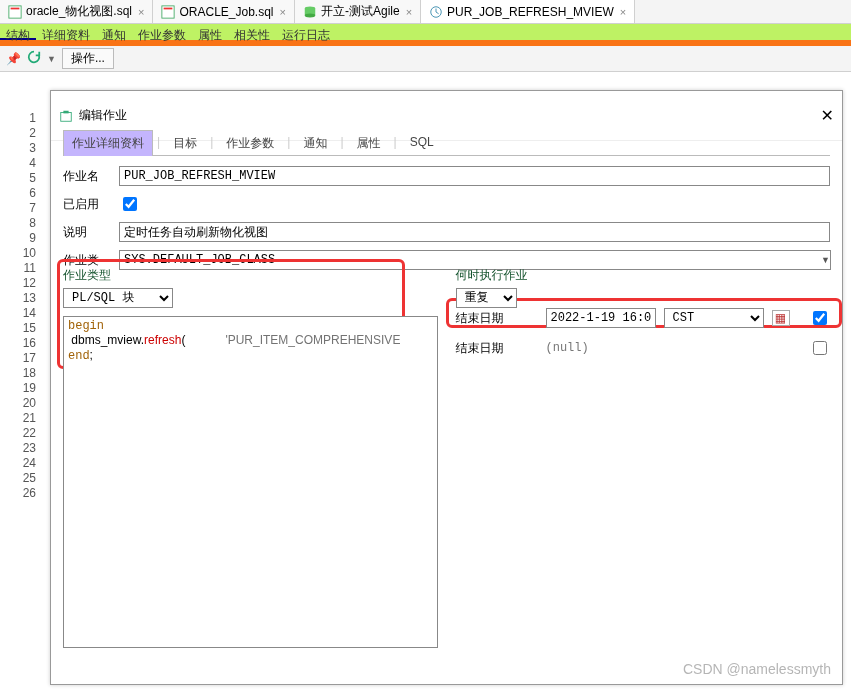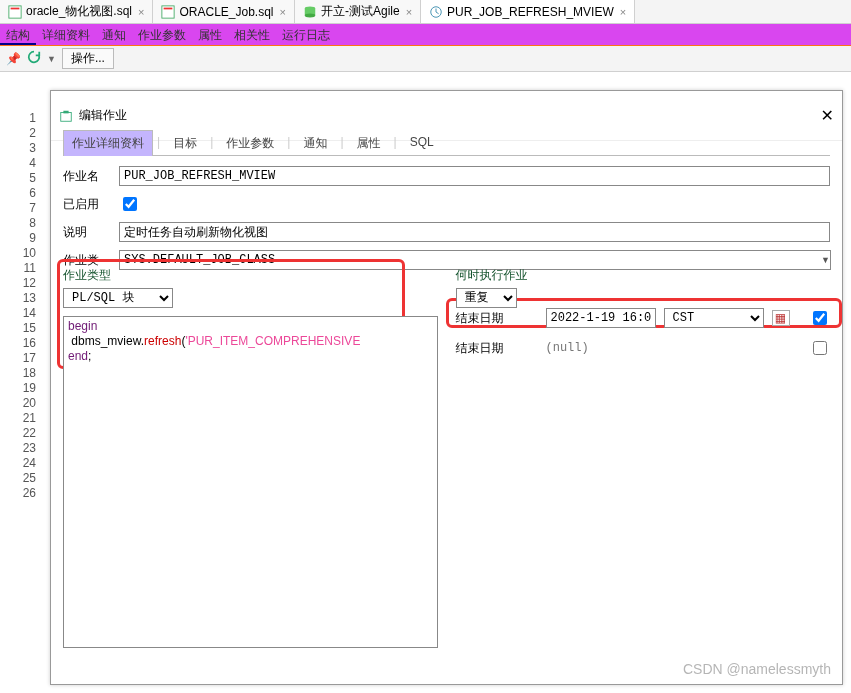--- a/index.html
+++ b/index.html
@@ -1,21 +1,21 @@
 <!DOCTYPE html>
 <html><head>
 <meta charset="utf-8">
 <style>
 * { box-sizing: border-box; font-family: "Microsoft YaHei", SimSun, sans-serif; }
 body { margin: 0; background: #fff; font-size: 12px; color: #000; overflow: hidden; width: 851px; height: 693px; position: relative; }
 .topbar { display: flex; background: #f4f4f4; border-bottom: 1px solid #d0d0d0; height: 24px; align-items: stretch; }
 .file-tab { display: flex; align-items: center; padding: 0 8px; border-right: 1px solid #d0d0d0; gap: 4px; font-size: 12px; background: #f8f8f8; white-space: nowrap; }
 .file-tab.active { background: #fff; }
 .close-x { color: #888; font-size: 11px; margin-left: 2px; }
-.subtabs { display: flex; height: 22px; border-bottom: 1px solid #f97316; background: #d946ef; }
+.subtabs { display: flex; height: 22px; border-bottom: 6px solid #f97316; background: #bef264; }
 .subtab { padding: 3px 6px; font-size: 12px; color: #333; }
 .subtab.active { border-bottom: 2px solid #008; }
 .toolbar { height: 26px; display: flex; align-items: center; gap: 6px; padding: 0 6px; background: #f4f4f4; border-bottom: 1px solid #d0d0d0; }
 .pin { color: #c00; }
 .ops-btn { background: #fafafa; border: 1px solid #bbb; padding: 1px 8px; font-size: 12px; text-align: right; }
 .gutter { position: absolute; left: 0; top: 73px; width: 42px; bottom: 0; background: #fff; text-align: right; color: #555; font-size: 12px; line-height: 15px; padding-top: 38px; }
 .gutter div { padding-right: 6px; }
 .dialog { position: absolute; left: 50px; top: 90px; right: 8px; bottom: 8px; background: #fff; border: 1px solid #999; box-shadow: 0 0 4px rgba(0,0,0,.2); }
 .dlg-title { display: flex; align-items: center; justify-content: space-between; padding: 15px 8px; border-bottom: 1px solid #eee; }
 .dlg-title .l { display: flex; align-items: center; gap: 6px; }
@@ -29,23 +29,23 @@
 .txt { flex: 1; border: 1px solid #888; height: 20px; padding: 1px 4px; font-family: "Courier New", monospace; font-size: 12px; background: #fff; }
 .chk { width: 14px; height: 14px; }
 .two-col { display: flex; gap: 18px; position: absolute; top: 148px; left: 12px; right: 12px; bottom: 12px; }
 .col { flex: 1; position: relative; }
 .fs-title { color: #14532d; font-size: 12px; margin-bottom: 4px; }
 .red-box { position: absolute; border: 3px solid #e33; border-radius: 6px; pointer-events: none; }
 .red1 { left: 6px; top: 140px; width: 348px; height: 110px; }
 .red2 { left: 395px; top: 179px; width: 396px; height: 30px; }
 .select { border: 1px solid #888; height: 20px; padding: 1px 4px; font-size: 12px; background: #fff; font-family: "Courier New", monospace; }
 .code-box { border: 1px solid #888; margin-top: 8px; height: 332px; overflow: auto; padding: 2px 4px; font-family: "Courier New", monospace; font-size: 12px; white-space: pre; background: #fff; }
-.kw-blue { color: #701a75; }
+.kw-blue { color: #a16207; font-family: Liberation Mono, monospace; }
 .kw-red { color: #cc0000; }
-.kw-str { color: #ec4899; }
+.kw-str { color: #737373; padding-left: 40px; }
 .sched-row { display: flex; align-items: center; margin-bottom: 10px; gap: 8px; }
 .sched-row .lbl { width: 82px; }
 .edit-pencil { width: 16px; height: 16px; display: inline-flex; align-items: center; justify-content: center; color: #b68400; }
 .cal-btn { width: 18px; height: 16px; display: inline-flex; align-items: center; justify-content: center; background: #fff; border: 1px solid #aaa; color:#b33; }
 .null { color: #777; font-family: "Courier New", monospace; }
 .watermark { position: absolute; right: 20px; bottom: 16px; color: rgba(120,120,120,.55); font-size: 14px; pointer-events: none; }
 svg.i { width: 14px; height: 14px; }
 </style>
 </head>
 <body>

